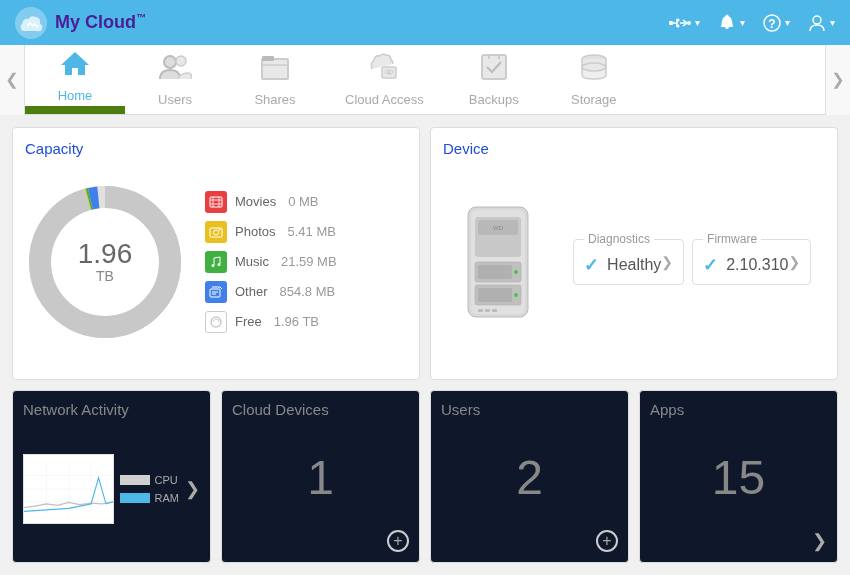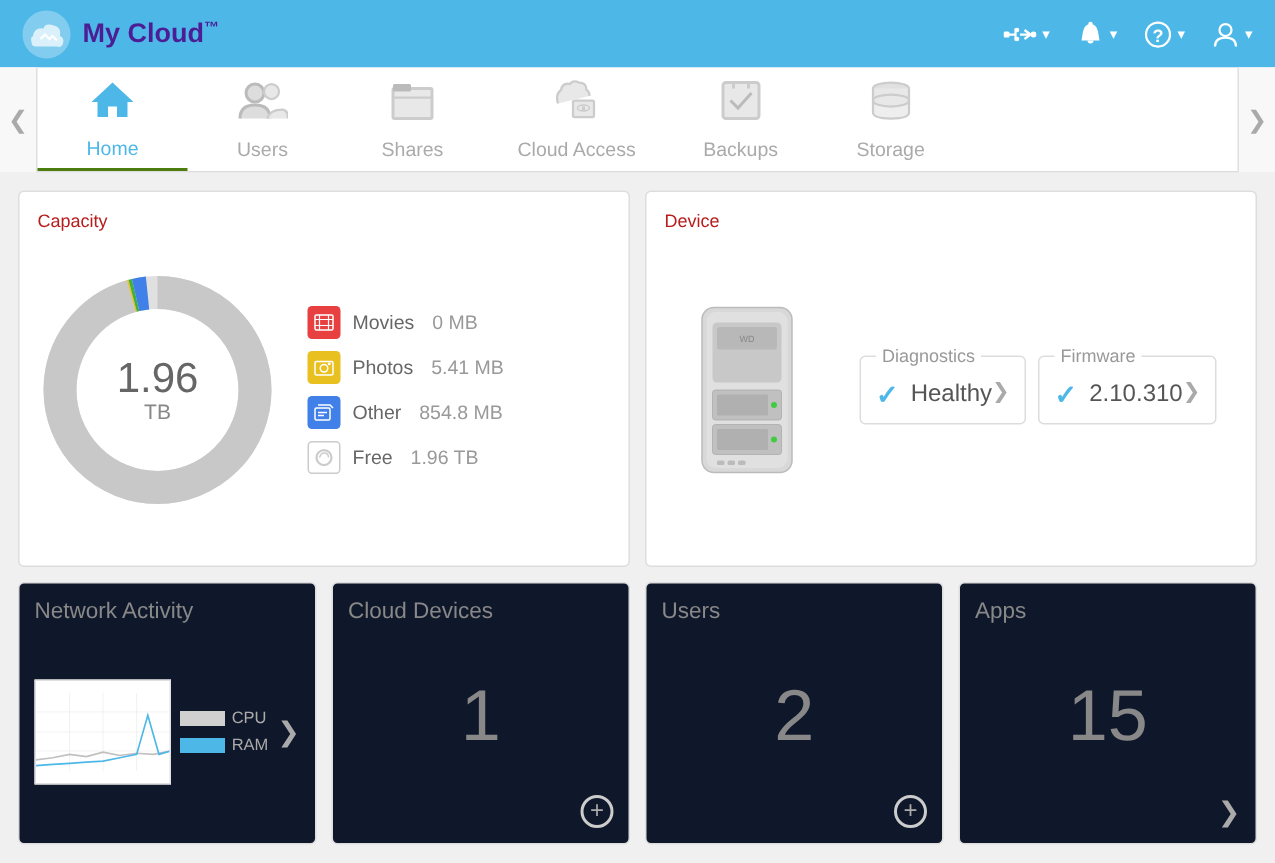--- a/index.html
+++ b/index.html
@@ -51,21 +51,21 @@
     .nav-item {
       display: flex;
       flex-direction: column;
       align-items: center;
       justify-content: center;
       padding: 8px 20px;
       cursor: pointer;
       min-width: 100px;
       gap: 4px;
     }
-    .nav-item.active { border-bottom: 2px solid #4d7c0f; text-align: center; }
+    .nav-item.active { border-bottom: 8px solid #4d7c0f; text-align: center; }
     .nav-item .nav-icon { font-size: 28px; color: #aaa; }
     .nav-item.active .nav-icon { color: #4db8e8; }
     .nav-item .nav-label { font-size: 13px; color: #aaa; }
     .nav-item.active .nav-label { color: #4db8e8; }
 
     
     #main {
       padding: 12px;
       display: grid;
       grid-template-columns: 1fr 1fr;
@@ -74,22 +74,22 @@
       height: calc(575px - 45px - 70px);
     }
 
     .card {
       background: white;
       border: 1px solid #ddd;
       border-radius: 4px;
       padding: 12px;
     }
     .card-title {
-      font-size: 12px;
-      color: #b91c1c;
+      font-size: 15px;
+      color: #1d4ed8;
       font-weight: 300;
     }
 
     
     #capacity-card {
       grid-column: 1;
       grid-row: 1;
       display: flex;
       flex-direction: column;
     }
@@ -433,20 +433,31 @@
             <svg width="14" height="14" viewBox="0 0 14 14" fill="white">
               <rect x="1" y="3" width="12" height="9" rx="1" fill="none" stroke="white" stroke-width="1"></rect>
               <circle cx="7" cy="7.5" r="2.5" fill="none" stroke="white" stroke-width="1"></circle>
               <circle cx="10.5" cy="4.5" r="1" fill="white"></circle>
             </svg>
           </div>
           <span class="legend-label">Photos</span>
           <span class="legend-value">5.41 MB</span>
         </div>
 
+        <div class="legend-item">
+          <div class="legend-icon" style="background:#40b040;">
+            <svg width="14" height="14" viewBox="0 0 14 14" fill="white">
+              <path d="M5 10 L5 3 L11 2 L11 9" stroke="white" stroke-width="1" fill="none"></path>
+              <circle cx="4" cy="10.5" r="1.5" fill="white"></circle>
+              <circle cx="10" cy="9.5" r="1.5" fill="white"></circle>
+            </svg>
+          </div>
+          <span class="legend-label">Music</span>
+          <span class="legend-value">21.59 MB</span>
+        </div>
 
         <div class="legend-item">
           <div class="legend-icon" style="background:#4080e8;">
             <svg width="14" height="14" viewBox="0 0 14 14" fill="white">
               <rect x="1" y="4" width="10" height="8" rx="1" fill="none" stroke="white" stroke-width="1"></rect>
               <path d="M3 2 L11 2 L13 4" stroke="white" stroke-width="1" fill="none"></path>
               <line x1="3" y1="7" x2="9" y2="7" stroke="white" stroke-width="1"></line>
               <line x1="3" y1="9" x2="7" y2="9" stroke="white" stroke-width="1"></line>
             </svg>
           </div>

